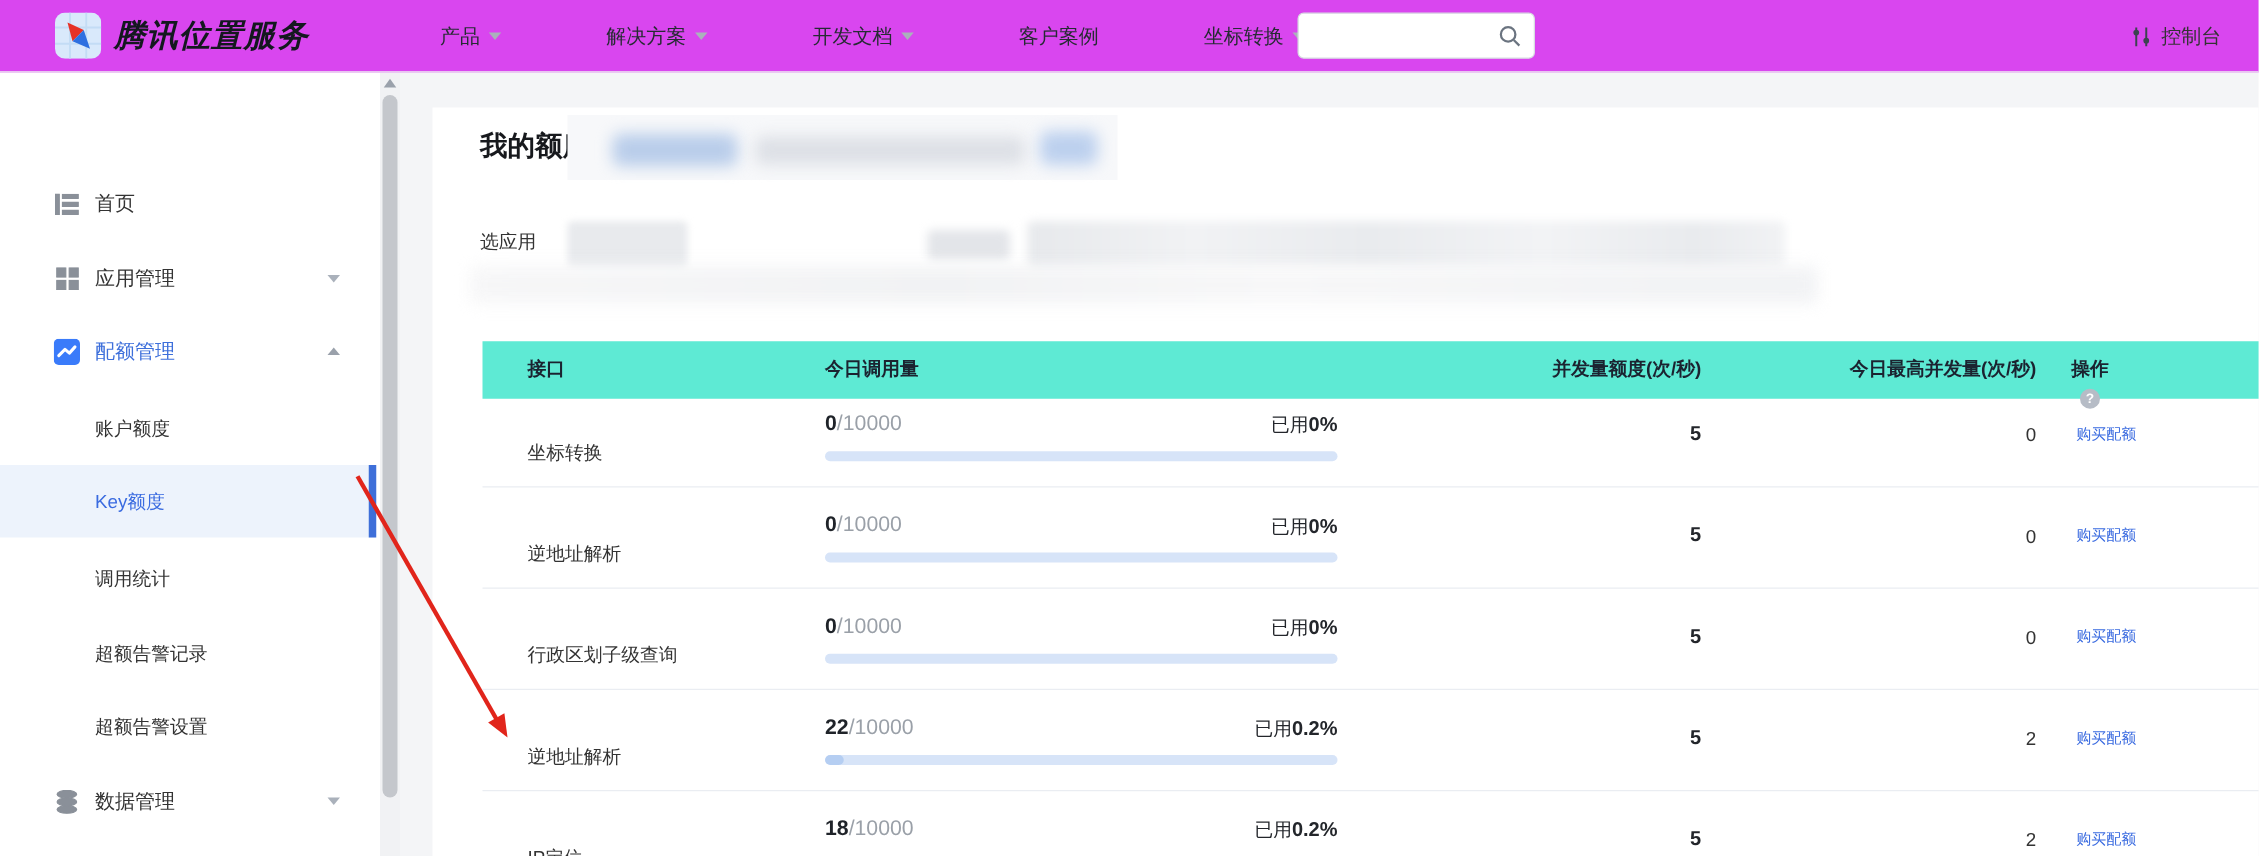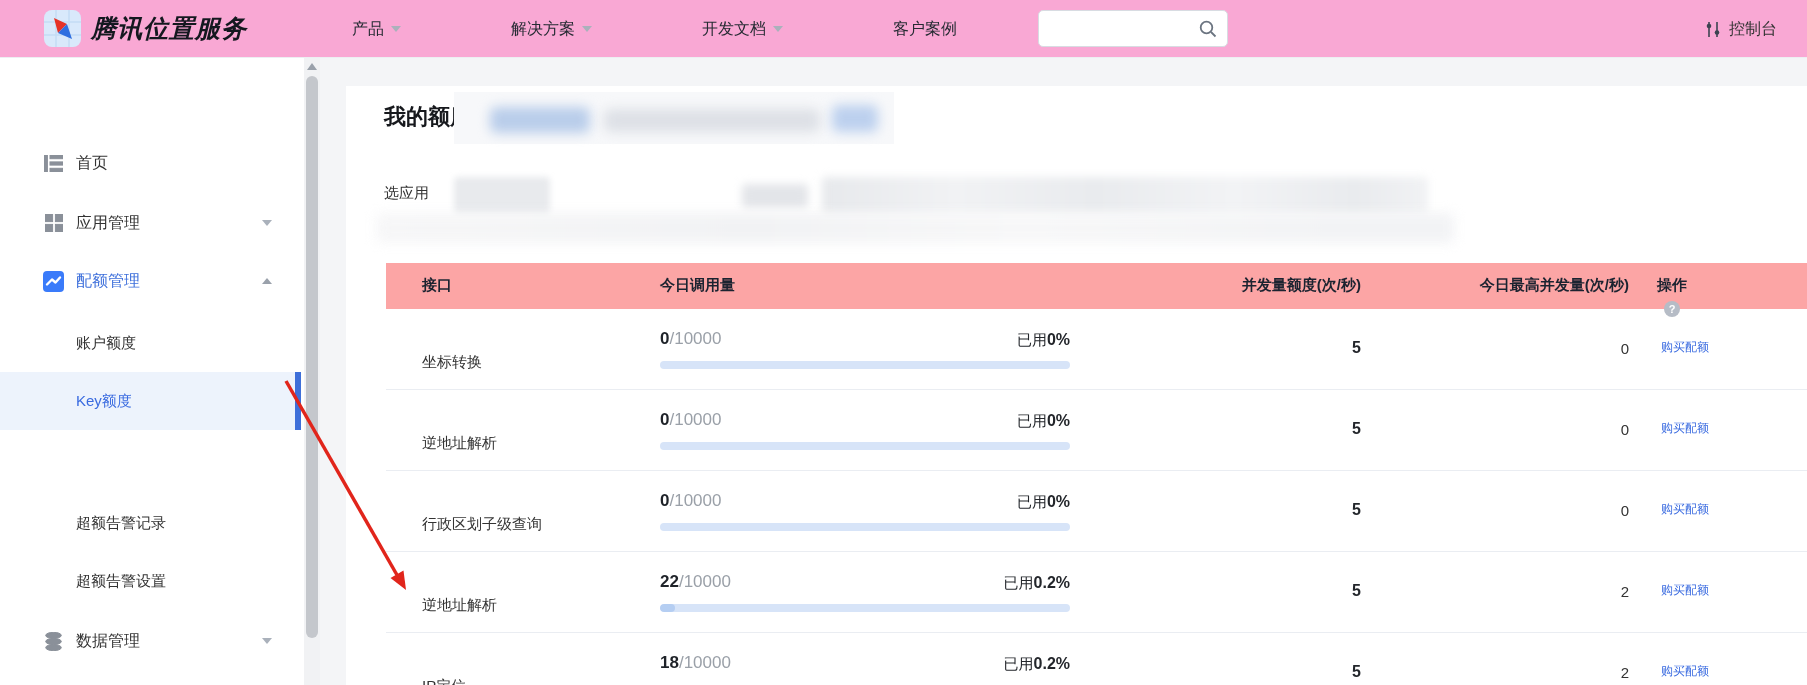--- a/index.html
+++ b/index.html
@@ -1,25 +1,25 @@
 <!DOCTYPE html>
 <html><head>
 <meta charset="utf-8">
 <style>
   * { box-sizing: border-box; margin: 0; padding: 0; }
   html,body { width:1807px; height:685px; overflow:hidden; }
   body { position:relative; font-family:"Liberation Sans","DejaVu Sans",sans-serif; background:#fff; color:#333; }
 
   
-  .topbar { position:absolute; top:0; left:0; width:1807px; height:58px; background:#f9a8d4;
+  .topbar { position:absolute; top:0; left:0; width:1807px; height:58px; background:#d946ef;
             border-bottom:1px solid #edeff2; z-index:6; }
   .brand { position:absolute; left:44px; top:10px; display:flex; align-items:center; gap:10px; }
   .logo-box { width:37px; height:37px; }
   .brand-name { font-size:25px; font-weight:bold; font-style:italic; color:#14181f; letter-spacing:1px; }
-  .topnav { position:absolute; left:352px; top:0; height:58px; display:flex; align-items:center; gap:110px; }
+  .topnav { position:absolute; left:352px; top:0; height:58px; display:flex; align-items:center; gap:84px; }
   .nav-item { display:flex; align-items:center; gap:7px; font-size:16px; color:#262b33; cursor:pointer; }
   .caret-down { width:0; height:0; border-left:5px solid transparent; border-right:5px solid transparent;
                 border-top:6px solid #aab1bb; }
   .caret-up { width:0; height:0; border-left:5px solid transparent; border-right:5px solid transparent;
               border-bottom:6px solid #9aa1ab; }
   .searchbox { position:absolute; left:1038px; top:10px; width:190px; height:37px;
                border:1px solid #d8dce2; border-radius:5px; background:#fff; }
   .searchbox input { position:absolute; left:10px; top:1px; width:140px; height:33px; border:none; outline:none;
                      font-size:14px; background:transparent; }
   .search-ic { position:absolute; right:9px; top:8px; }
@@ -62,21 +62,21 @@
                  border-radius:4px; filter:blur(3px); z-index:3; }
   .blur-lbl2 { position:absolute; left:396px; top:98px; width:66px; height:24px; background:#e3e5e9;
                border-radius:4px; filter:blur(4px); z-index:3; }
   .blur-long { position:absolute; left:476px; top:91px; width:606px; height:37px; border-radius:4px; z-index:3;
                background:linear-gradient(90deg,#e7e9ec 0%,#f1f2f4 22%,#e9ebee 45%,#f2f3f5 68%,#e9ebee 88%,#f1f2f4 100%);
                filter:blur(4px); }
   .blur-pre { position:absolute; left:30px; top:127px; width:1078px; height:30px; border-radius:4px; z-index:3;
               background:linear-gradient(90deg,#f6f6f7,#f0f1f3 35%,#f7f7f8 60%,#f1f2f4 90%); filter:blur(6px); opacity:.9; }
 
   
-  .thead { position:absolute; left:40px; top:177px; width:1421px; height:46px; background:#fca5a5; }
+  .thead { position:absolute; left:40px; top:187px; width:1421px; height:46px; background:#5eead4; }
   .th { position:absolute; top:13px; font-size:15px; font-weight:bold; color:#1b2330; white-space:nowrap; }
   .th1 { left:36px; } .th2 { left:274px; }
   .th3 { right:446px; } .th4 { right:178px; }
   .th5 { left:1271px; display:flex; align-items:center; gap:6px;flex-direction:column; }
   .help { display:inline-flex; width:16px; height:16px; border-radius:50%; background:#b6bcc6; color:#fff;
           font-size:11px; font-weight:bold; align-items:center; justify-content:center; cursor:pointer; }
 
   .tbody { position:absolute; left:40px; top:223px; width:1421px; }
   .trow { position:relative; width:1421px; height:81px; border-bottom:1px solid #eaedf2; }
   .tname { position:absolute; left:36px; top:44px; font-size:15px; color:#333; }
@@ -192,20 +192,23 @@
   </div>
 
   <div class="side-item" style="top:268px">
     <span class="side-label sub">账户额度</span>
   </div>
 
   <div class="side-item" style="top:326px">
     <span class="side-label sub selected">Key额度</span>
   </div>
 
+  <div class="side-item" style="top:388px">
+    <span class="side-label sub">调用统计</span>
+  </div>
 
   <div class="side-item" style="top:448px">
     <span class="side-label sub">超额告警记录</span>
   </div>
 
   <div class="side-item" style="top:506px">
     <span class="side-label sub">超额告警设置</span>
   </div>
 
   <div class="side-item" style="top:566px">

